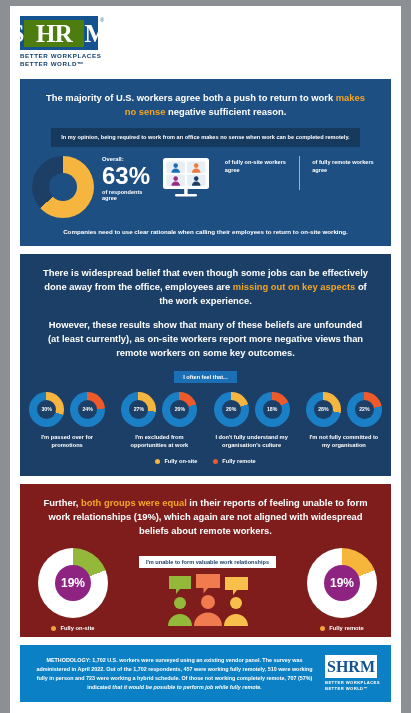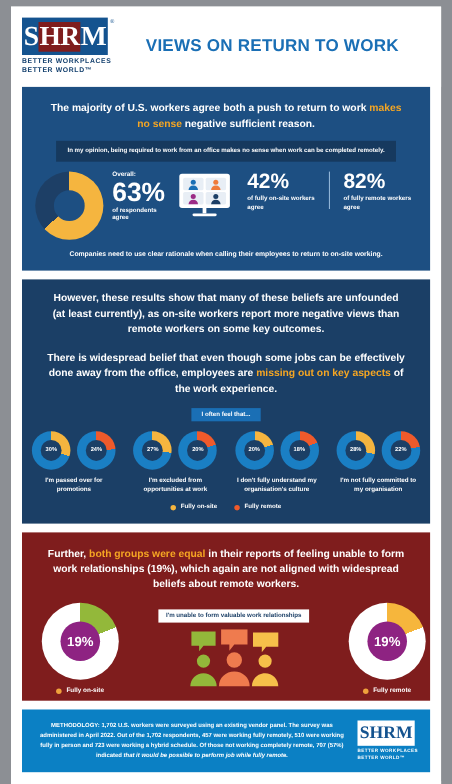--- a/index.html
+++ b/index.html
@@ -36,21 +36,21 @@
     display: flex; align-items: center; justify-content: center;
   }
   .logo-mark .letters {
     color: #ffffff;
     font-family: "Liberation Serif", serif;
     font-weight: bold;
     font-size: 25px;
     letter-spacing: -0.5px;
     line-height: 1;
   }
-  .logo-mark .letters .dk { background: #7f1d1d; padding: 0 1px; margin-top: 36px; }
+  .logo-mark .letters .dk { background: #4d7c0f; padding: 0 12px; margin-top: 36px; }
   .logo-reg {
     position: absolute; top: 1px; right: -6px;
     font-size: 5px; color: #14538f;
   }
   .logo-tag {
     margin-top: 2px;
     color: #123f6d;
     font-size: 6.2px;
     font-weight: bold;
     letter-spacing: 0.6px;
@@ -163,22 +163,22 @@
   .legend {
     display: flex; justify-content: center; gap: 16px;
     padding: 9px 0 12px 0;
   }
   .legend .item { display: flex; align-items: center; gap: 4px; }
   .legend .dot { width: 5px; height: 5px; border-radius: 50%; }
   .legend .lt { color: #ffffff; font-size: 5.6px; font-weight: bold; }
 
   
   .p-row {
-    display: flex; align-items: flex-start; justify-content: space-between;
-    padding: 10px 4px 6px 18px;
+    display: flex; align-items: center; justify-content: space-between;
+    padding: 10px 14px 6px 18px;
   }
   .d-19 { width: 70px; height: 70px; position: relative; flex: 0 0 70px; }
   .d-19 .ring { width: 70px; height: 70px; border-radius: 50%; }
   .d-19 .hole {
     position: absolute; top: 17px; left: 17px;
     width: 36px; height: 36px; border-radius: 50%;
     background: #8e2382;
     display: flex; align-items: center; justify-content: center;
   }
   .d-19 .hole span { color: #ffffff; font-size: 12px; font-weight: bold; }
@@ -230,21 +230,20 @@
       <div class="logo-block">
         <div class="logo-mark">
           <span class="letters">S<span class="dk">HR</span>M</span>
           <span class="logo-reg">®</span>
         </div>
         <div class="logo-tag">
           <div>BETTER WORKPLACES</div>
           <div>BETTER WORLD™</div>
         </div>
       </div>
-      <div class="header-title">VIEWS ON RETURN TO WORK</div>
     </div>
 
     <div class="band sec-blue">
       <div class="lede">
         <span>The majority of U.S. workers agree both a push to return to work </span><span class="hl">makes no sense</span><span> negative sufficient reason.</span>
       </div>
       <div class="callout-wrap">
         <div class="callout">In my opinion, being required to work from an office makes no sense when work can be completed remotely.</div>
       </div>
 
@@ -273,38 +272,36 @@
             <circle cx="16.7" cy="22.6" r="2.3" fill="#9b2b86"></circle>
             <path d="M12.4 29.7c0-2.4 1.9-4.1 4.3-4.1s4.3 1.7 4.3 4.1z" fill="#9b2b86"></path>
             <circle cx="37.2" cy="22.6" r="2.3" fill="#1d3f66"></circle>
             <path d="M32.9 29.7c0-2.4 1.9-4.1 4.3-4.1s4.3 1.7 4.3 4.1z" fill="#1d3f66"></path>
             <rect x="25.2" y="33" width="3.4" height="5" fill="#ffffff"></rect>
             <rect x="16" y="38" width="22" height="2.6" rx="1.3" fill="#ffffff"></rect>
           </svg>
         </div>
 
         <div class="pct-col">
-          <div class="pv">42%</div>
           <div class="pl">of fully on-site workers agree</div>
         </div>
         <div class="vdiv"></div>
         <div class="pct-col">
-          <div class="pv">82%</div>
           <div class="pl">of fully remote workers agree</div>
         </div>
       </div>
 
       <div class="footer-line">Companies need to use clear rationale when calling their employees to return to on-site working.</div>
     </div>
 
     <div class="band sec-blue2">
-      <div class="lede" style="padding-top:10px;">However, these results show that many of these beliefs are unfounded (at least currently), as on-site workers report more negative views than remote workers on some key outcomes.</div>
       <div class="lede">
         <span>There is widespread belief that even though some jobs can be effectively done away from the office, employees are </span><span class="hl">missing out on key aspects</span><span> of the work experience.</span>
       </div>
+      <div class="lede" style="padding-top:10px;">However, these results show that many of these beliefs are unfounded (at least currently), as on-site workers report more negative views than remote workers on some key outcomes.</div>
 
       <div class="chip-wrap">
         <div class="chip">I often feel that...</div>
       </div>
 
       <div class="donut-grid">
 
         <div class="dgroup">
           <div class="dpair">
             <div class="d-small">

